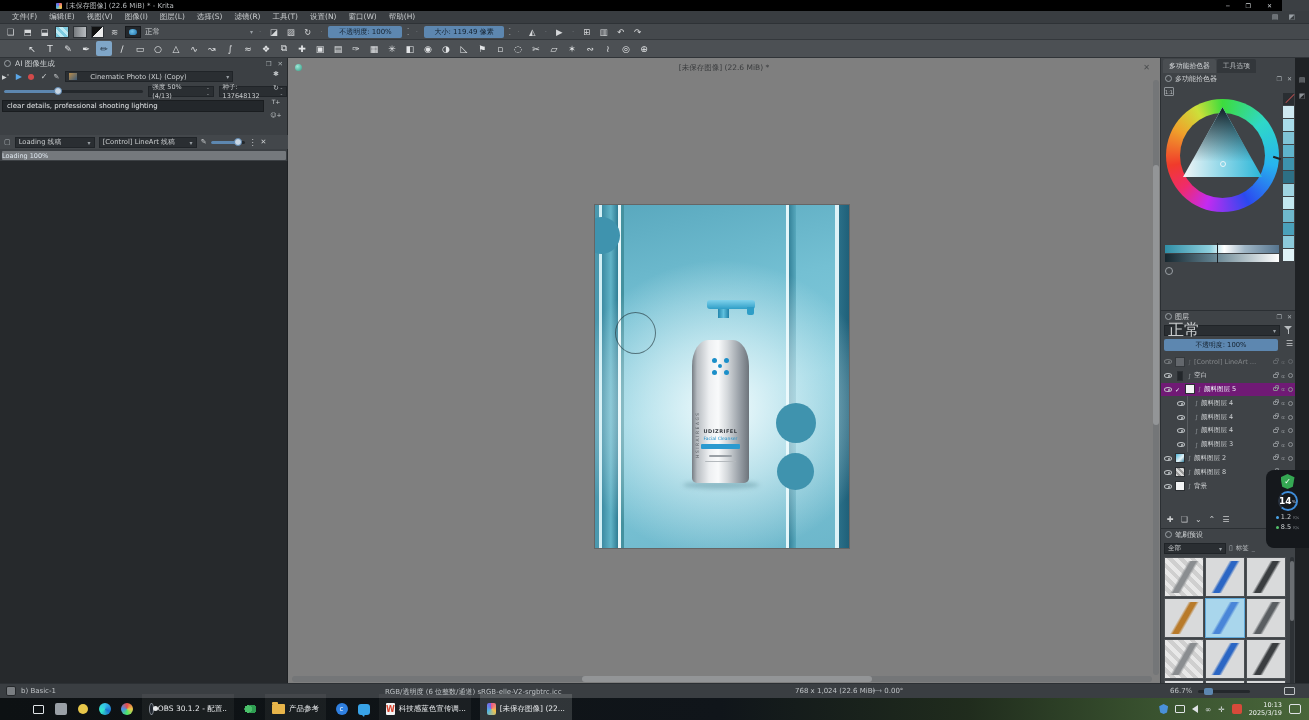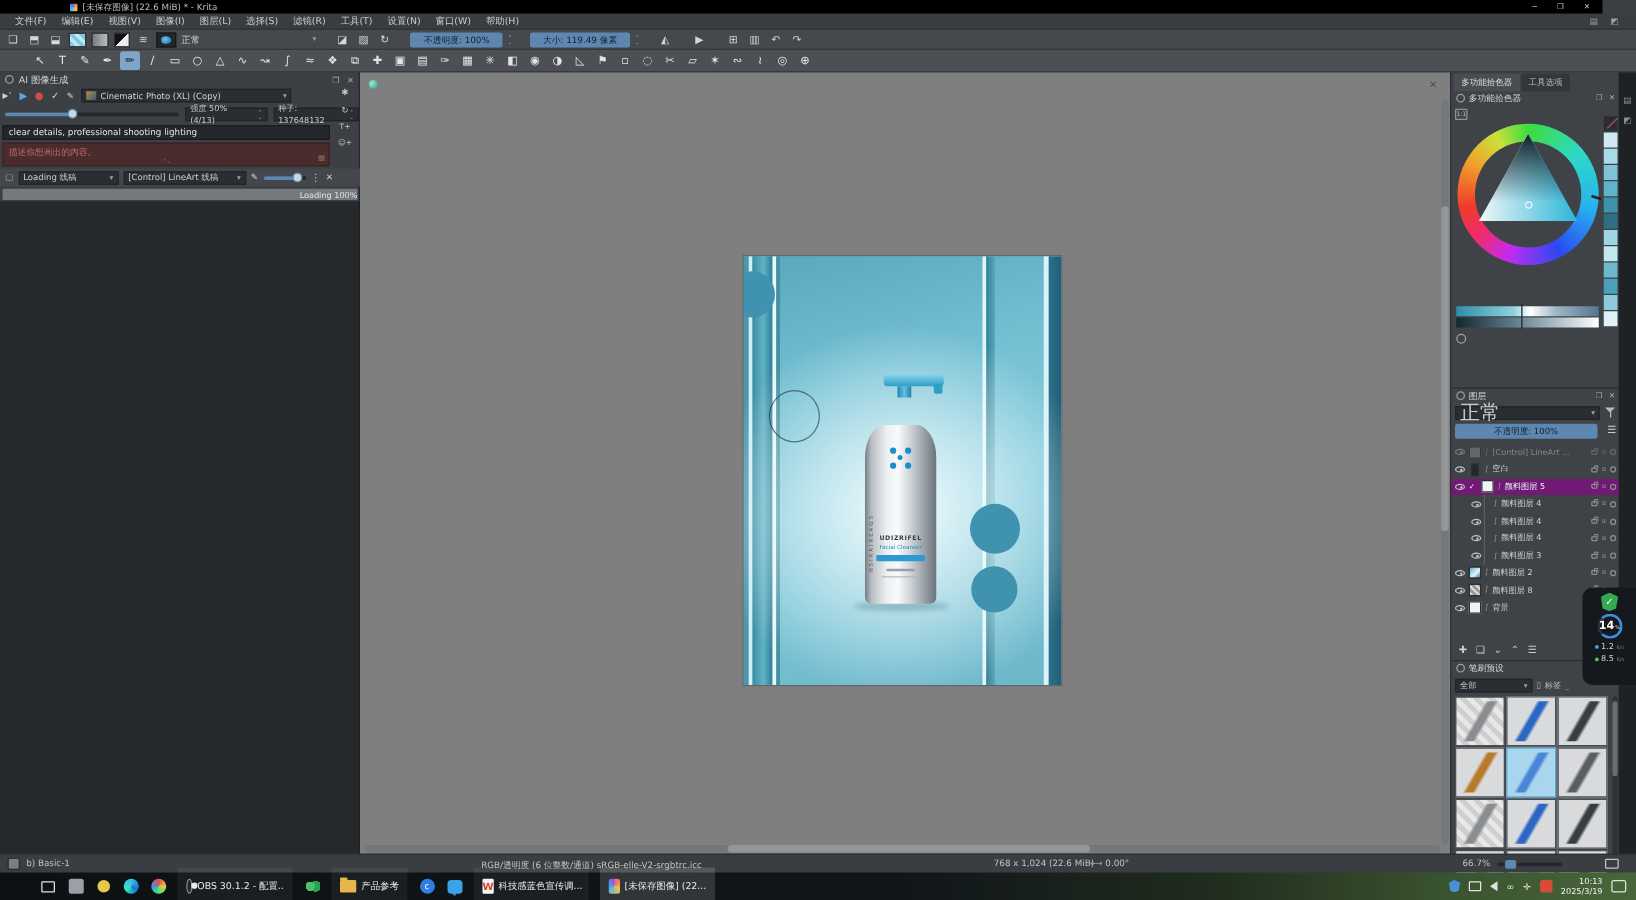--- a/index.html
+++ b/index.html
@@ -38,35 +38,35 @@
   .tool.selected{background:#7fa6c8;color:#1c2630}
 
   
   #aidock{position:absolute;left:0;top:58px;width:288px;height:103px;background:#3c4044;border-right:1px solid #26292c}
   #aidock .hd{position:absolute;left:0;top:0;width:100%;height:11px;display:flex;align-items:center;font-size:7.5px;color:#d2d5d7;padding:0 4px;gap:4px}
   #aidock .hd .sp{margin-left:auto;display:flex;gap:6px;font-size:6.5px;color:#aab0b4}
   .dkico{width:7px;height:7px;border:1px solid #9aa0a5;border-radius:50%;display:inline-block}
   #aidock .r1{position:absolute;left:2px;top:12px;height:13px;display:flex;align-items:center;gap:6px;font-size:8px}
   #aidock .r1 .play{color:#5aa7e8;font-size:8px}
   #aidock .r1 .rec{color:#d24a4a;font-size:8px}
-  #aidock .stylecombo{width:168px;height:11px;background:#2a2e32;border:1px solid #202428;display:flex;align-items:center;font-size:6.8px;color:#cfd2d4;padding:0 3px;gap:3px}
+  #aidock .stylecombo{width:168px;height:11px;background:#2a2e32;border:1px solid #202428;display:flex;align-items:center;font-size:6.8px;color:#cfd2d4;padding:0 3px;gap:13px}
   #aidock .stylecombo .thumb{width:8px;height:7px;background:linear-gradient(135deg,#b98c4a,#3c5a78)}
   #aidock .r2{position:absolute;left:4px;top:28px;height:11px;display:flex;align-items:center;gap:5px}
   .slider{position:relative;height:3px;background:#24282c;border-radius:2px}
   .slider .fill{position:absolute;left:0;top:0;bottom:0;background:#5d87b0;border-radius:2px}
   .slider .knob{position:absolute;top:-3px;width:8px;height:8px;border-radius:50%;background:#c8d6e4;border:1px solid #5d87b0}
   .spinbox{height:11px;background:#2a2e32;border:1px solid #202428;color:#c9ccce;font-size:6.5px;display:flex;align-items:center;padding:0 3px;gap:3px}
   #aidock .r3{position:absolute;left:2px;top:42px;width:262px;height:12px;background:#23272b;border:1px solid #1a1d20;display:flex;align-items:center;padding:0 4px;font-size:7px;color:#e3e6e8}
   #aidock .r4{position:absolute;left:2px;top:56px;width:262px;height:19px;background:#4a2c2c;border:1px solid #3a2222;font-size:7px;color:#bd6e6e;padding:2px 4px}
   #aidock .r4 .gripper{position:absolute;left:50%;bottom:0;transform:translateX(-50%);font-size:5px;color:#8a5a5a;letter-spacing:-1px}
   #aidock .r4 .boxico{position:absolute;right:3px;bottom:2px;font-size:6px;color:#9a6a6a}
   #aidock .sidecol{position:absolute;right:3px;top:12px;width:16px;display:flex;flex-direction:column;gap:6px;align-items:center;font-size:7px;color:#c2c6c9}
   #aidock .r5{position:absolute;left:0px;top:77px;width:288px;height:14px;background:#43474b;display:flex;align-items:center;gap:4px;padding:0 4px;font-size:6.8px}
   .mini-dd{height:11px;background:#2a2e32;border:1px solid #202428;display:flex;align-items:center;padding:0 3px;color:#c9ccce;gap:2px}
-  #aidock .r6{position:absolute;left:2px;top:93px;width:284px;height:9px;background:#75797d;border-radius:1px;display:flex;align-items:center;justify-content:flex-end;font-size:6.5px;color:#dde6ee}
+  #aidock .r6{position:absolute;left:2px;top:93px;width:284px;height:9px;background:#75797d;border-radius:1px;display:flex;align-items:center;justify-content:flex-start;font-size:6.5px;color:#dde6ee}
   #leftvoid{position:absolute;left:0;top:161px;width:288px;height:522px;background:#26292c;border-right:1px solid #1d2023}
 
   
   #mdi{position:absolute;left:288px;top:58px;width:872px;height:625px;background:#7f7f7f}
   #mdi .subtitle{position:absolute;left:0;top:0;width:100%;height:19px;text-align:center;line-height:19px;font-size:7.5px;color:#3a3c3e}
   #mdi .docicon{position:absolute;left:7px;top:6px;width:7px;height:7px;border-radius:50%;background:radial-gradient(circle at 35% 35%,#9fe8d8,#2f9d84)}
   #mdi .subclose{position:absolute;right:10px;top:5px;font-size:8px;color:#4a4c4e}
   .vsb{position:absolute;right:1px;top:22px;width:6px;height:595px;background:#747678;border-radius:3px}
   .vsb i{position:absolute;left:0;width:6px;top:85px;height:260px;background:#939597;border-radius:3px}
   .hsb{position:absolute;left:4px;bottom:1px;height:6px;width:860px;background:#747678;border-radius:3px}
@@ -389,25 +389,20 @@
         <span>种子: 137648132</span>
         <span class="spincol">
           <span>⌃</span>
           <span>⌄</span>
         </span>
       </span>
   </div>
   <div class="r3" data-name="prompt-input">
       <span>clear details, professional shooting lighting</span>
     </div>
-  <div class="r4" data-name="negative-prompt-input">
-    <span>描述你想画出的内容。</span>
-    <span class="gripper" data-name="resize-gripper-icon">⌃⌄</span>
-    <span class="boxico" data-name="expand-icon">▦</span>
-  </div>
   <div class="sidecol">
     <span data-name="settings-gear-icon">✱</span>
     <span data-name="refresh-icon">↻</span>
     <span data-name="add-text-layer-icon" style="font-size:6px">T+</span>
     <span data-name="add-character-icon" style="font-size:6px">☺+</span>
   </div>
   <div class="r5">
     <span data-name="control-layer-icon" style="font-size:7px;color:#aab0b4">▢</span>
     <span class="mini-dd caret" style="width:80px" data-name="control-type-dropdown">
         <span>Loading 线稿</span>
@@ -426,20 +421,21 @@
     <span data-name="remove-control-icon" style="font-size:7px">✕</span>
   </div>
   <div class="r6" data-name="generation-progress-bar">
       <span>Loading 100%</span>
     </div>
 </div>
 <div id="leftvoid" data-name="empty-dock-area"></div>
 
 <div id="mdi" data-name="canvas-area">
   <span class="docicon" data-name="subwindow-icon"></span>
+  <div class="subtitle" data-name="subwindow-title">[未保存图像] (22.6 MiB) *</div>
   <span class="subclose" data-name="subwindow-close-icon">✕</span>
   <div class="vsb" data-name="canvas-vertical-scrollbar">
       <i></i>
     </div>
   <div class="hsb" data-name="canvas-horizontal-scrollbar">
       <i></i>
     </div>
 
   <div id="art" data-name="canvas-artwork">
     <div class="st stA"></div>

